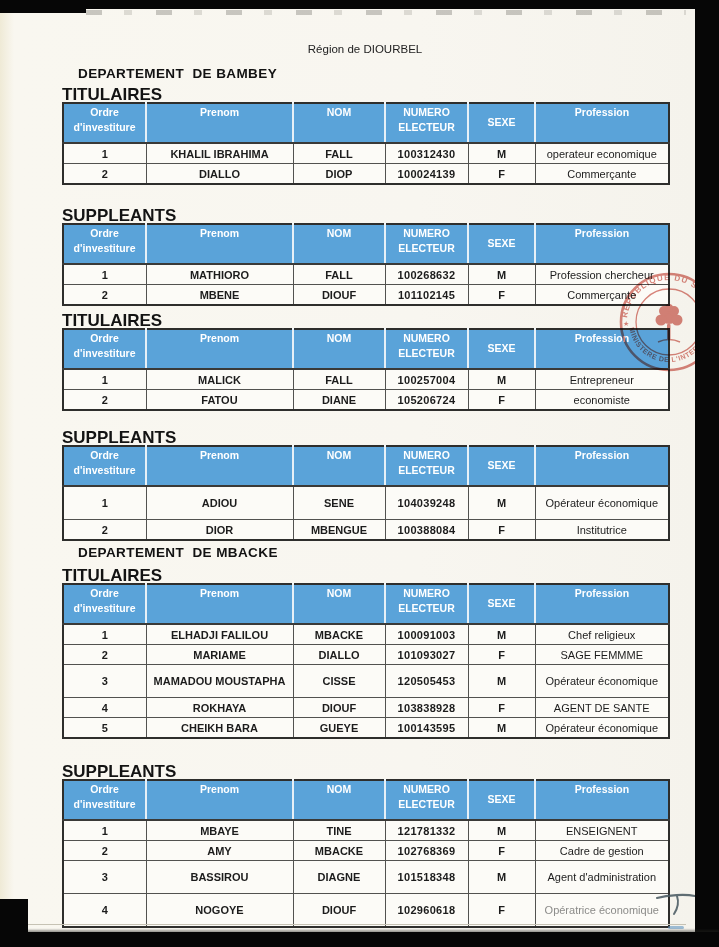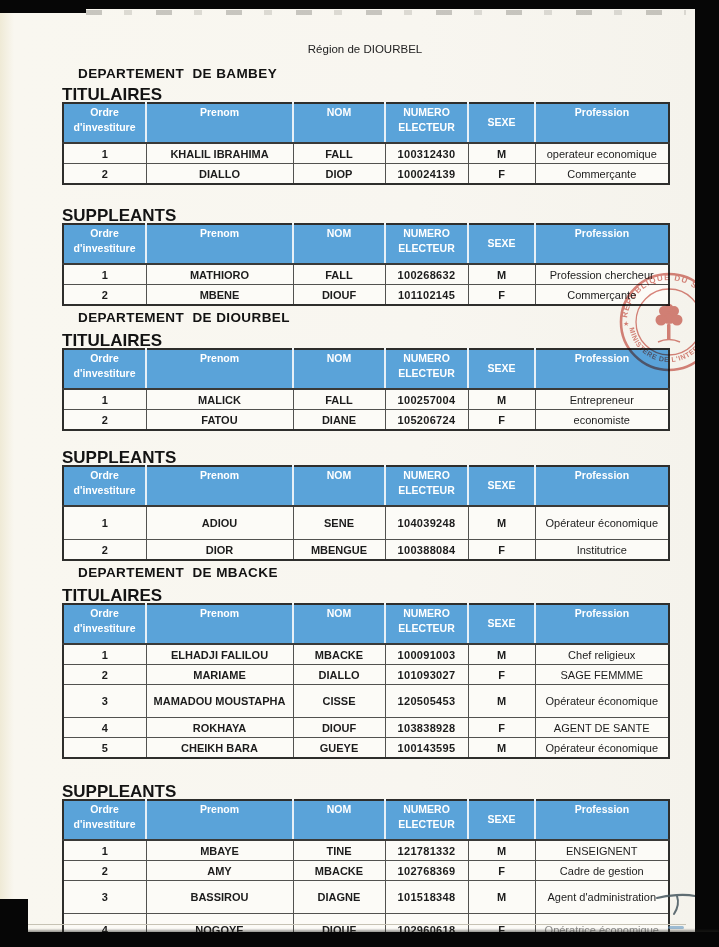--- a/index.html
+++ b/index.html
@@ -128,21 +128,20 @@
                 <td>MBENE</td>
                 <td>DIOUF</td>
                 <td class="num">101102145</td>
                 <td>F</td>
                 <td class="prof">Commerçante</td>
               </tr>
             </tbody>
           </table>
         </div>
         <div>
-          <div class="dept" style="margin-top: 4px;">DEPARTEMENT  DE DIOURBEL</div>
           <div class="tbl-title" style="margin-top: 8px;">TITULAIRES</div>
           <table class="roster">
             <colgroup>
               <col style="width: 83px;">
               <col style="width: 147px;">
               <col style="width: 92px;">
               <col style="width: 83px;">
               <col style="width: 67px;">
               <col style="width: 134px;">
             </colgroup>

